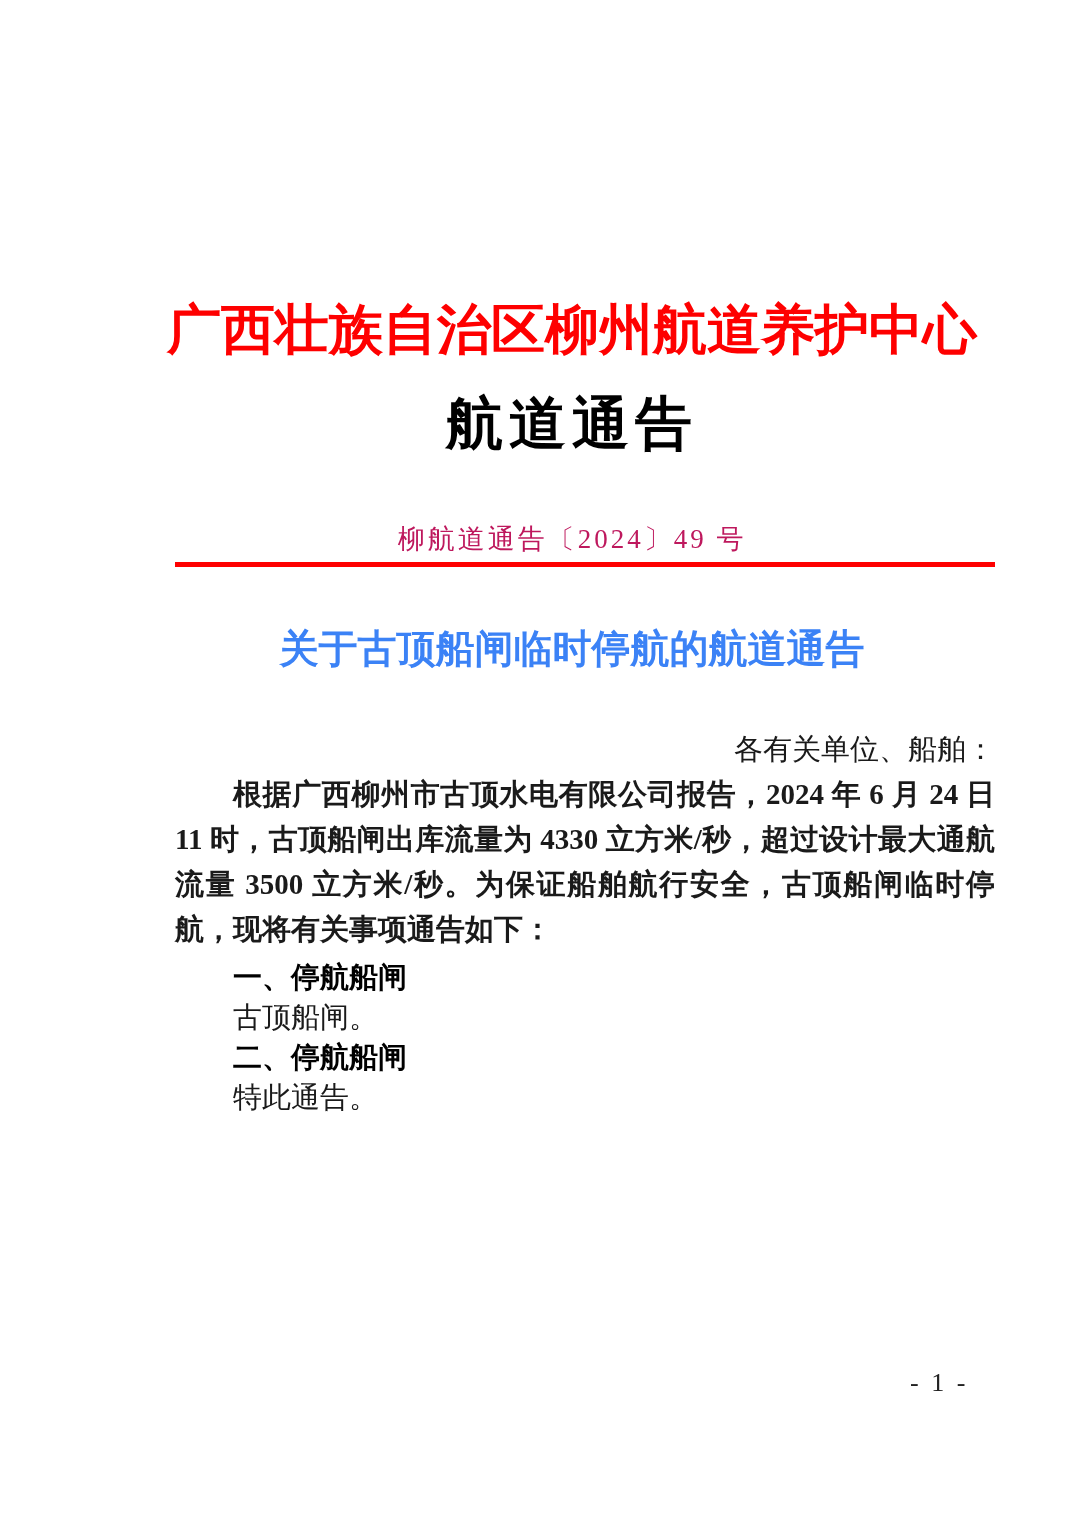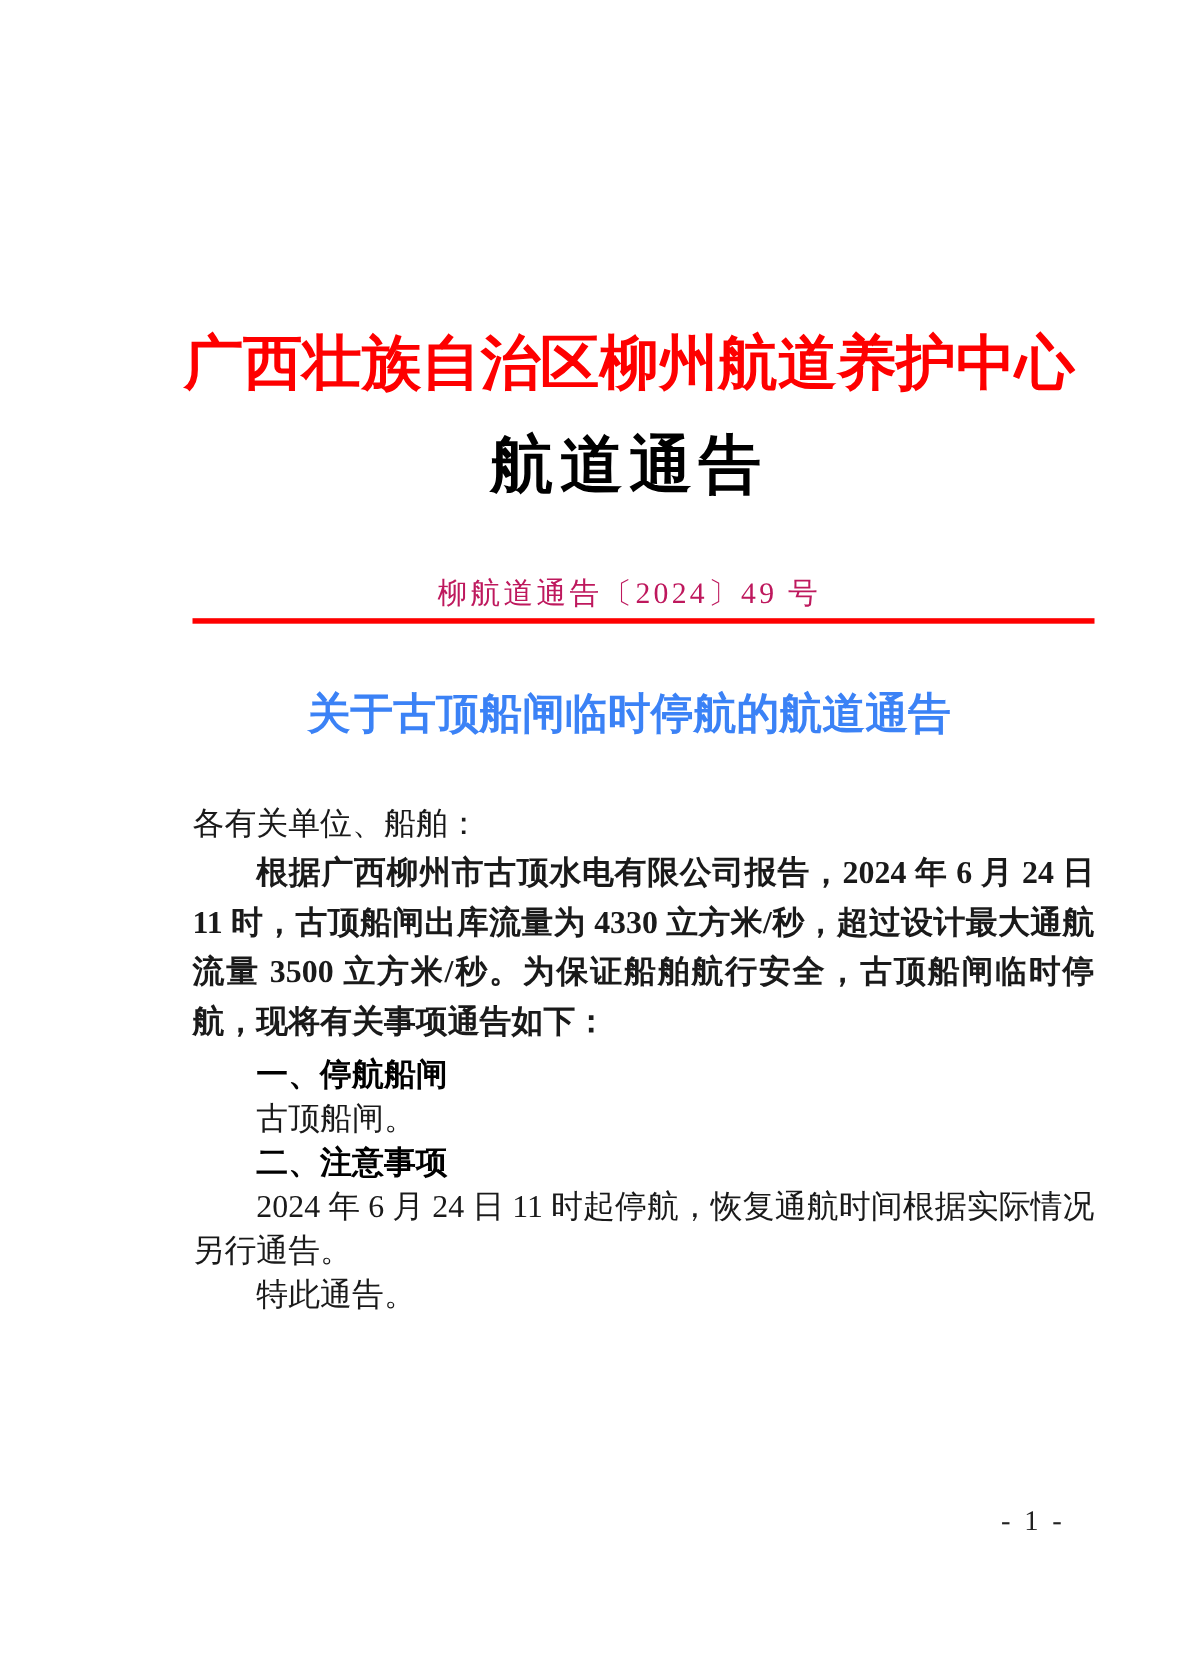--- a/index.html
+++ b/index.html
@@ -70,20 +70,21 @@
   .body-col {
     position: absolute;
     top: 727px; left: 143px;
     width: 820px;
     font-size: 29px;
     color: #1a1a1a;
   }
   .body-col p { margin: 0; padding: 0; }
   .salutation {
     line-height: 45px;
+    text-align: right;
   }
   .intro {
     line-height: 45px;
     text-indent: 58px;
     text-align: justify;
     font-weight: bold;
   }
   .sections {
     margin-top: 5px;
     line-height: 40px;
@@ -128,22 +129,21 @@
 
     <p class="salutation">各有关单位、船舶：</p>
 
     <p class="intro">根据广西柳州市古顶水电有限公司报告，2024 年 6 月 24 日 11 时，古顶船闸出库流量为 4330 立方米/秒，超过设计最大通航流量 3500 立方米/秒。为保证船舶航行安全，古顶船闸临时停航，现将有关事项通告如下：</p>
 
     <div class="sections">
 
       <p class="sec-h">一、停航船闸</p>
       <p class="sec-p">古顶船闸。</p>
 
-      <p class="sec-h">二、注意事项</p>
-      <p class="sec-p">2024 年 6 月 24 日 11 时起停航，恢复通航时间根据实际情况另行通告。</p>
+      <p class="sec-h">二、停航船闸</p>
 
 
       <p class="sec-p">特此通告。</p>
 
     </div>
   </div>
 
   <div class="page-number">- 1 -</div>
 
 </div>

